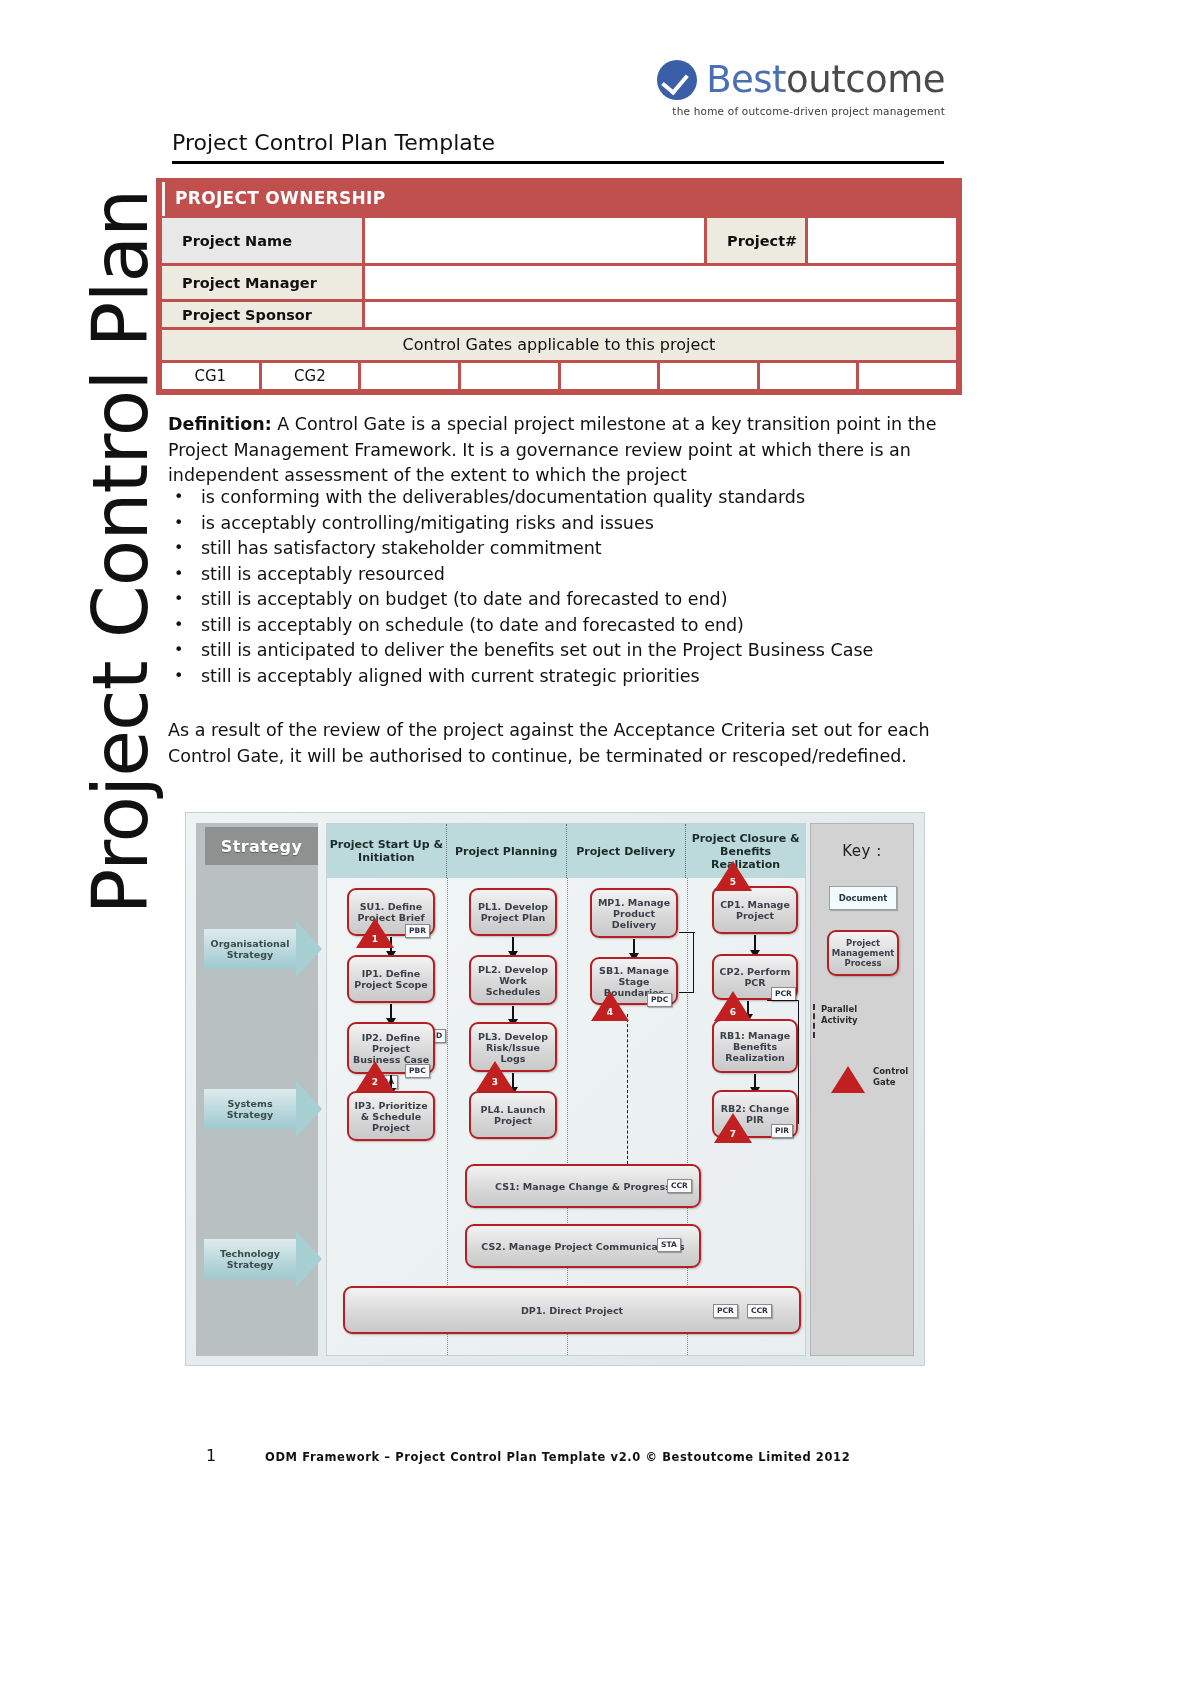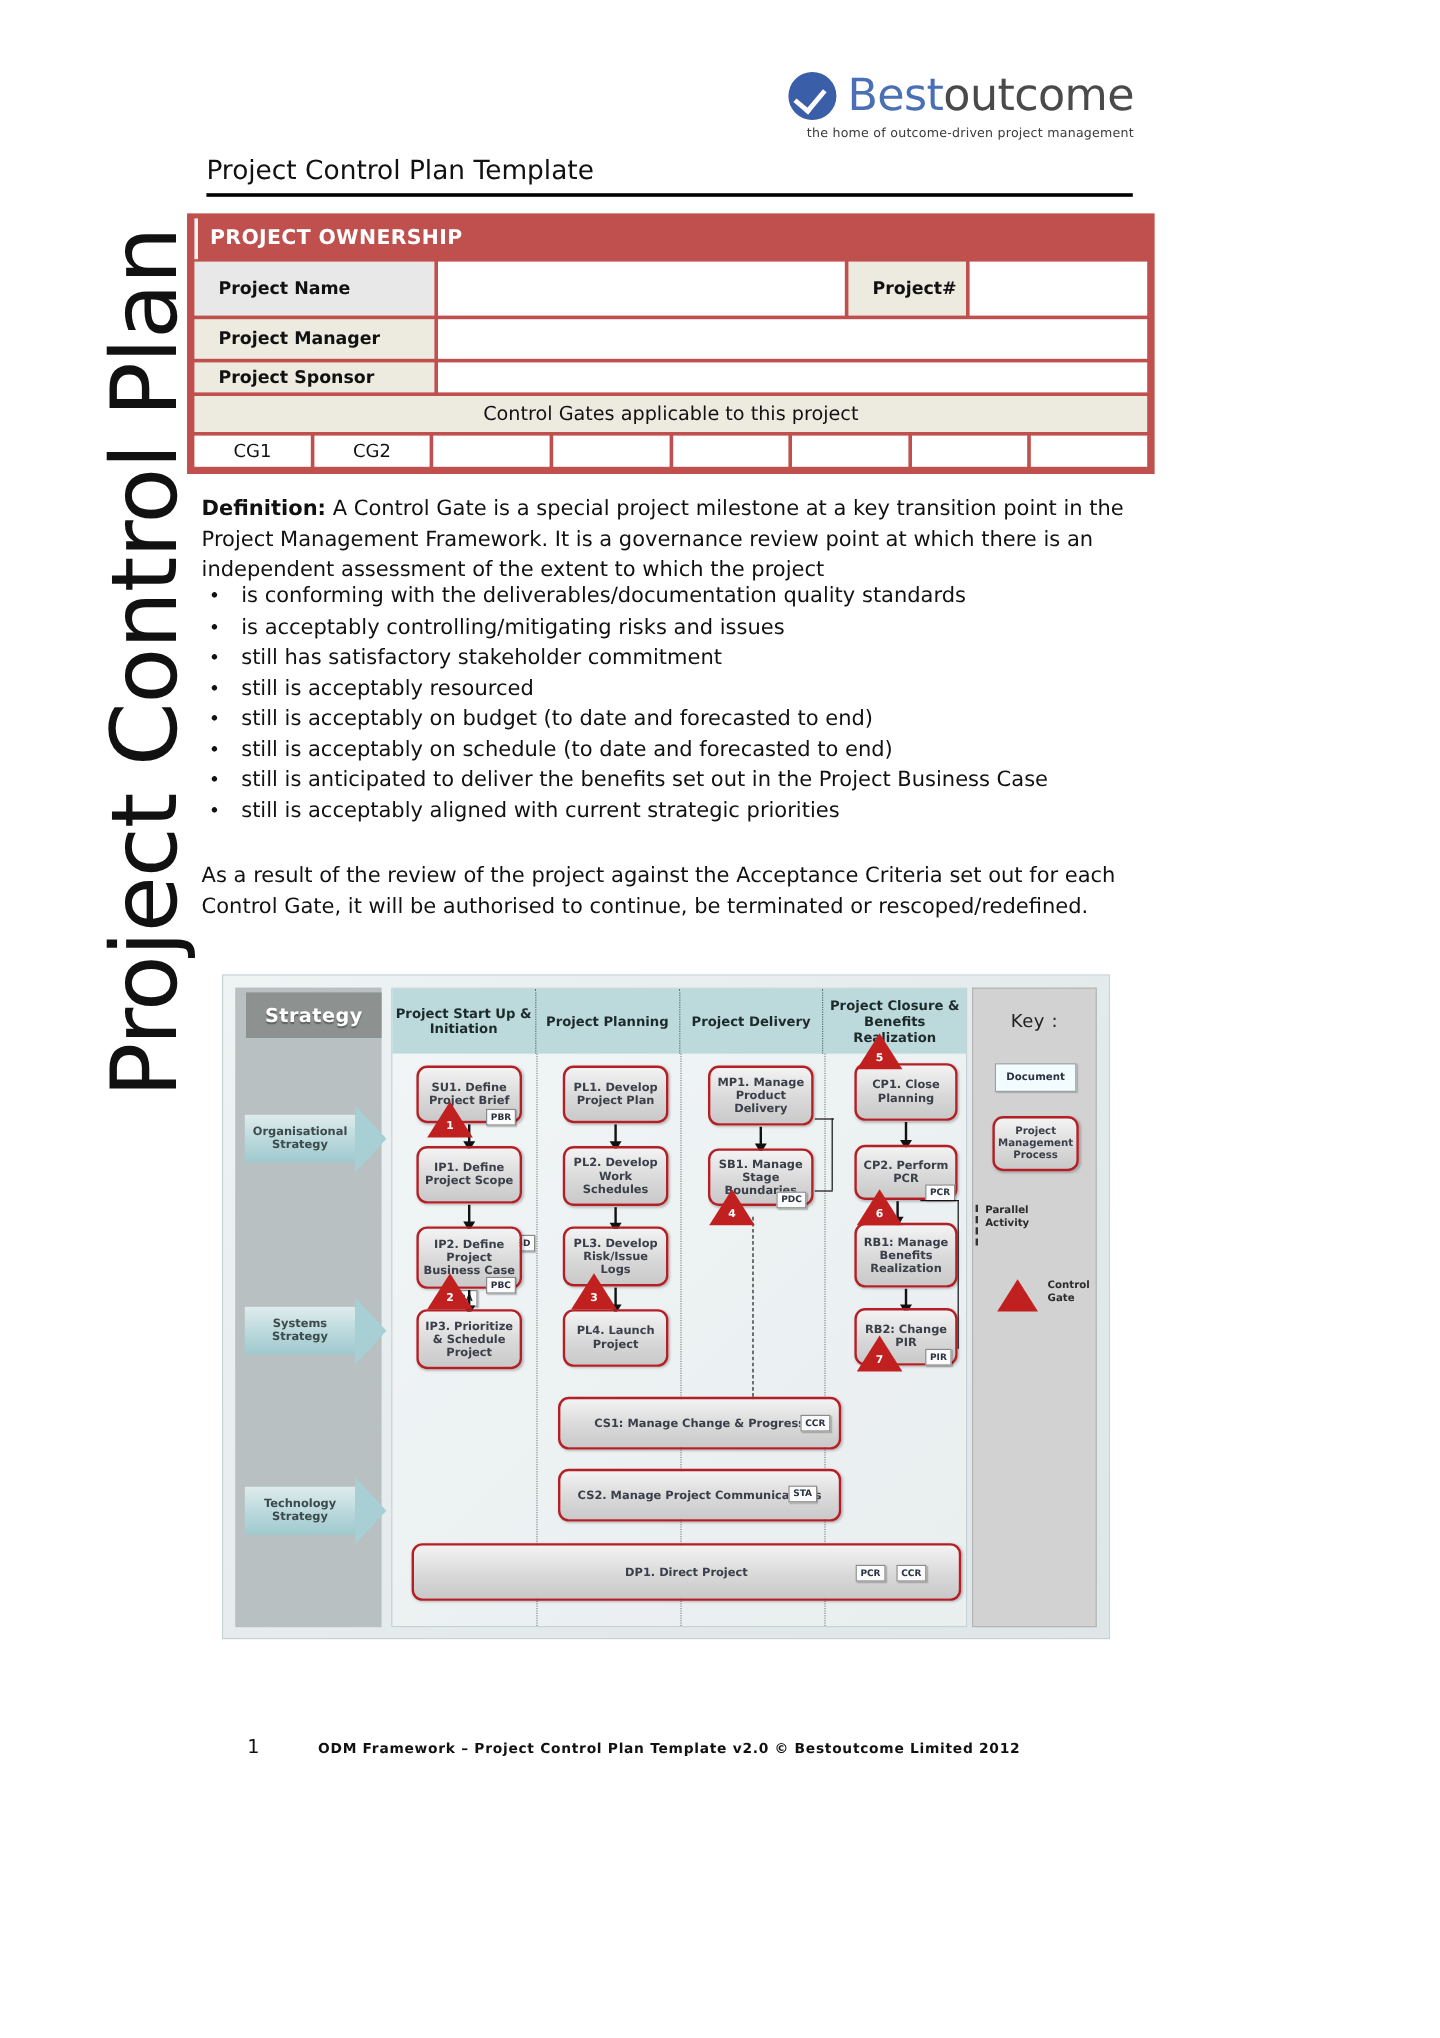--- a/index.html
+++ b/index.html
@@ -366,21 +366,21 @@
 
     <div class="pbox" style="left:263px;top:64px;width:88px;height:50px;">MP1. Manage Product Delivery</div>
     <div class="arrow-v" style="left:306px;top:115px;height:15px;"></div>
     <div class="pbox" style="left:263px;top:133px;width:88px;height:48px;">SB1. Manage Stage Boundaries</div>
     <div class="doc-tag" style="left:320px;top:169px;">PDC</div>
     <div class="link-line" style="left:352px;top:108px;width:16px;height:0;border-width:1.5px 0 0 0;"></div>
     <div class="link-line" style="left:366px;top:108px;width:0;height:60px;border-width:0 0 0 1.5px;"></div>
     <div class="link-line" style="left:352px;top:168px;width:15px;height:0;border-width:1.5px 0 0 0;"></div>
     <div class="dash-v" style="left:300px;top:190px;height:155px;"></div>
 
-    <div class="pbox" style="left:385px;top:62px;width:86px;height:48px;">CP1. Close Planning</div>
+    <div class="pbox" style="left:385px;top:62px;width:86px;height:48px;">CP1. Manage Project</div>
     <div class="arrow-v" style="left:427px;top:111px;height:16px;"></div>
     <div class="pbox" style="left:385px;top:130px;width:86px;height:46px;">CP2. Perform PCR</div>
     <div class="doc-tag" style="left:444px;top:163px;">PCR</div>
     <div class="arrow-v" style="left:420px;top:177px;height:14px;"></div>
     <div class="pbox" style="left:385px;top:195px;width:86px;height:54px;">RB1: Manage Benefits Realization</div>
     <div class="arrow-v" style="left:427px;top:250px;height:14px;"></div>
     <div class="pbox" style="left:385px;top:266px;width:86px;height:48px;">RB2: Change PIR</div>
     <div class="doc-tag" style="left:444px;top:300px;">PIR</div>
     <div class="link-line" style="left:471px;top:176px;width:0;height:124px;border-width:0 0 0 1.5px;"></div>
     <div class="link-line" style="left:440px;top:176px;width:32px;height:0;border-width:1.5px 0 0 0;"></div>

